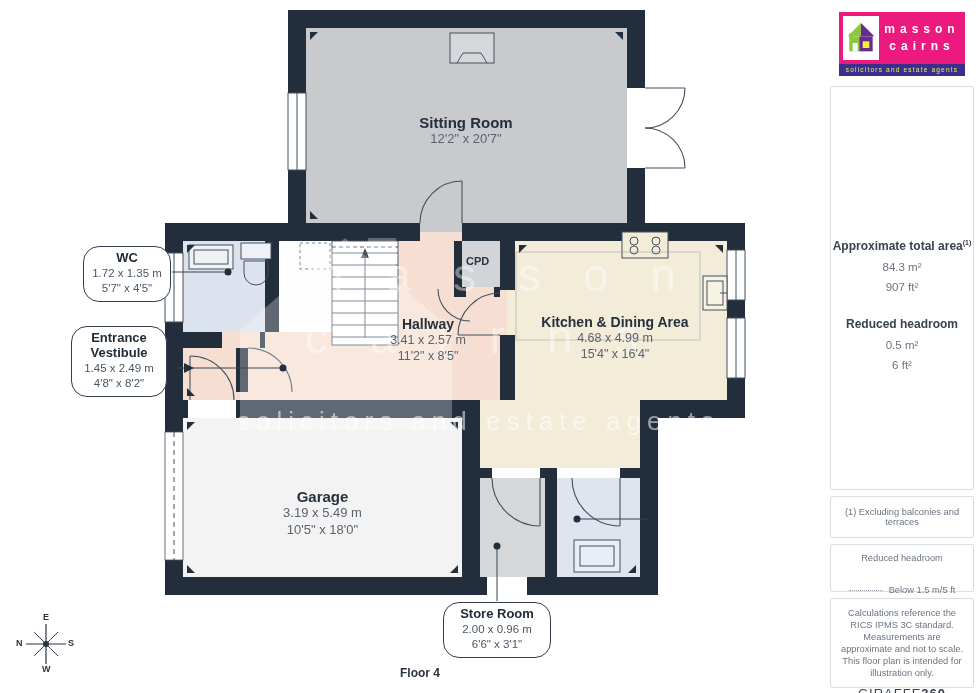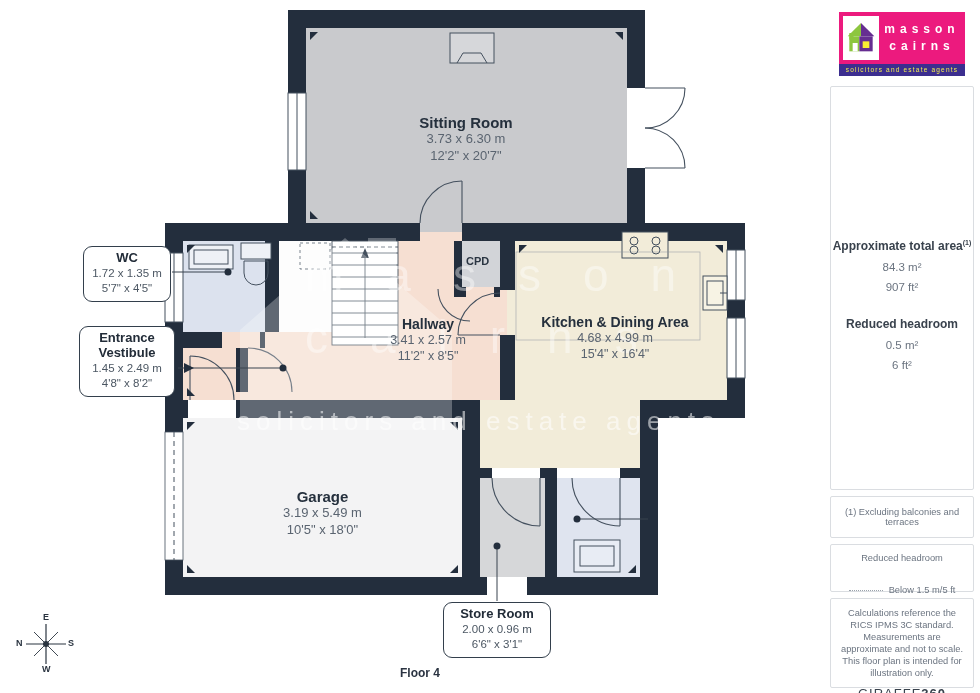--- a/index.html
+++ b/index.html
@@ -7,21 +7,21 @@
   .stage { position:relative; width:980px; height:693px; background:#ffffff; overflow:hidden; }
 
   
   .room-label { position:absolute; text-align:center; color:#25303d; z-index:30; }
   .rl-title { font-weight:700; font-size:15px; color:#25303d;margin-top:24px; }
   .rl-dim { font-size:13px; color:#5a6470; line-height:1.3; }
   .room-label.small .rl-title { font-size:14px; }
   .room-label.small .rl-dim { font-size:12.5px; }
   .cpd-label { position:absolute; font-weight:700; font-size:11px; color:#2a3542; z-index:30; }
 
-  .callout { position:absolute; background:#ffffff; border:1.6px solid #333f4c; border-radius:9px;
+  .callout { position:absolute; background:#ffffff; border:1.6px solid #333f4c; border-radius:16px;
              text-align:center; padding:4px 4px 5px 4px; z-index:40; }
   .co-title { font-weight:700; font-size:13px; color:#222c38; line-height:1.15; }
   .co-dim { font-size:11.5px; color:#4c5763; line-height:1.3; }
 
   .floor-label { position:absolute; left:370px; top:666px; width:100px; text-align:center;
                  font-weight:700; font-size:12px; color:#2b3442; z-index:30; }
 
   
   .wm { position:absolute; color:rgba(255,255,255,0.42); white-space:nowrap; z-index:20; pointer-events:none; }
   .wm-row1 { left:305px; top:248px; font-size:46px; letter-spacing:42px; }
@@ -210,21 +210,20 @@
         <circle cx="497" cy="546" r="3.5" fill="#232e3d" stroke="none"></circle>
     </g>
   </svg>
 
   <div class="wm wm-row1">masson</div>
   <div class="wm wm-row2">cairns</div>
   <div class="wm wm-tag">solicitors and estate agents</div>
 
   <div class="room-label" style="left:346px;top:90px;width:240px">
     <div class="rl-title">Sitting Room</div>
-    <div class="rl-dim">3.73 x 6.30 m</div>
     <div class="rl-dim">12'2" x 20'7"</div>
   </div>
   <div class="room-label small" style="left:348px;top:292px;width:160px">
     <div class="rl-title">Hallway</div>
     <div class="rl-dim">3.41 x 2.57 m</div>
     <div class="rl-dim">11'2" x 8'5"</div>
   </div>
   <div class="room-label small" style="left:510px;top:290px;width:210px">
     <div class="rl-title">Kitchen &amp; Dining Area</div>
     <div class="rl-dim">4.68 x 4.99 m</div>
@@ -235,21 +234,21 @@
     <div class="rl-dim">3.19 x 5.49 m</div>
     <div class="rl-dim">10'5" x 18'0"</div>
   </div>
   <div class="cpd-label" style="left:466px;top:255px">CPD</div>
 
   <div class="callout" style="left:83px;top:246px;width:88px">
     <div class="co-title">WC</div>
     <div class="co-dim">1.72 x 1.35 m</div>
     <div class="co-dim">5'7" x 4'5"</div>
   </div>
-  <div class="callout" style="left:79px;top:326px;width:96px">
+  <div class="callout" style="left:71px;top:326px;width:96px">
     <div class="co-title">Entrance Vestibule</div>
     <div class="co-dim">1.45 x 2.49 m</div>
     <div class="co-dim">4'8" x 8'2"</div>
   </div>
   <div class="callout" style="left:443px;top:602px;width:108px">
     <div class="co-title">Store Room</div>
     <div class="co-dim">2.00 x 0.96 m</div>
     <div class="co-dim">6'6" x 3'1"</div>
   </div>
 

